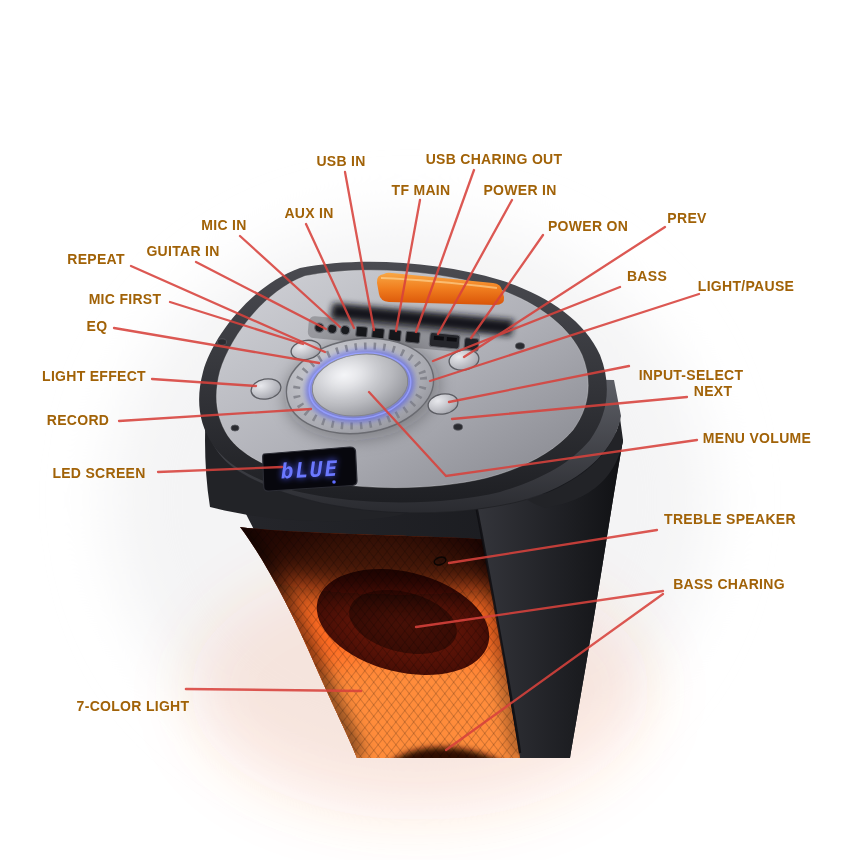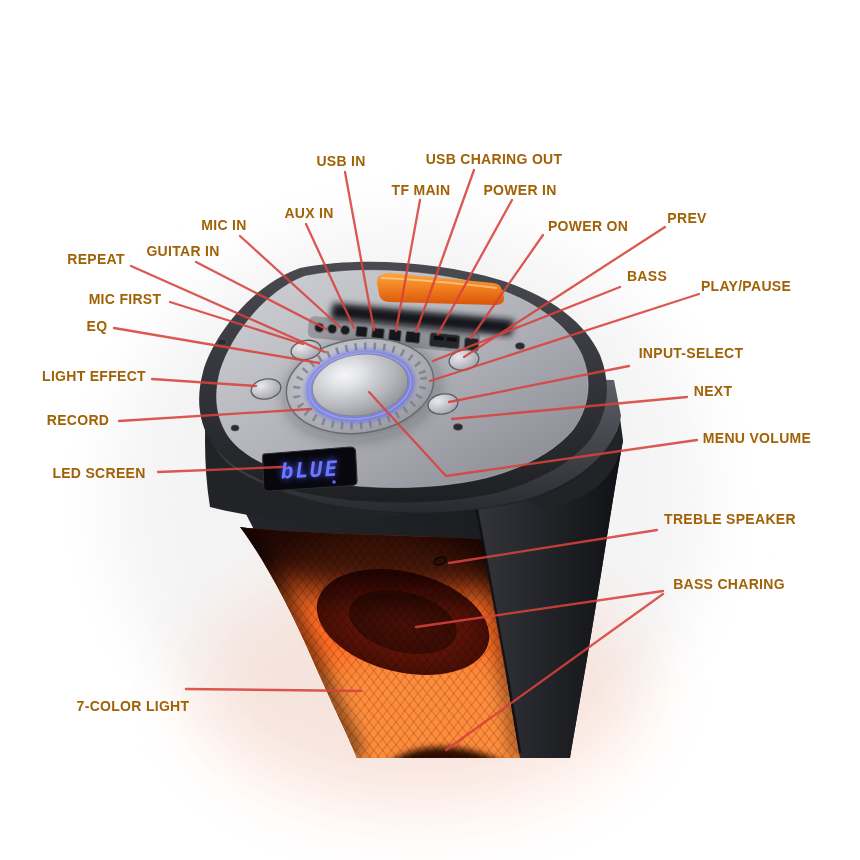--- a/index.html
+++ b/index.html
@@ -232,21 +232,21 @@
 <div class="callout" style="left:183px;top:251px">GUITAR IN</div>
 <div class="callout" style="left:96px;top:259px">REPEAT</div>
 <div class="callout" style="left:125px;top:299px">MIC FIRST</div>
 <div class="callout" style="left:97px;top:326px">EQ</div>
 <div class="callout" style="left:94px;top:376px">LIGHT EFFECT</div>
 <div class="callout" style="left:78px;top:420px">RECORD</div>
 <div class="callout" style="left:99px;top:473px">LED SCREEN</div>
 <div class="callout" style="left:588px;top:226px">POWER ON</div>
 <div class="callout" style="left:687px;top:218px">PREV</div>
 <div class="callout" style="left:647px;top:276px">BASS</div>
-<div class="callout" style="left:746px;top:286px">PLAY/PAUSE</div>
-<div class="callout" style="left:691px;top:353px">INPUT-SELECT</div>
+<div class="callout" style="left:746px;top:286px">LIGHT/PAUSE</div>
+<div class="callout" style="left:691px;top:375px">INPUT-SELECT</div>
 <div class="callout" style="left:713px;top:391px">NEXT</div>
 <div class="callout" style="left:757px;top:438px">MENU VOLUME</div>
 <div class="callout" style="left:730px;top:519px">TREBLE SPEAKER</div>
 <div class="callout" style="left:729px;top:584px">BASS CHARING</div>
 <div class="callout" style="left:133px;top:706px">7-COLOR LIGHT</div>
 
 </div>
 
 </body></html>

